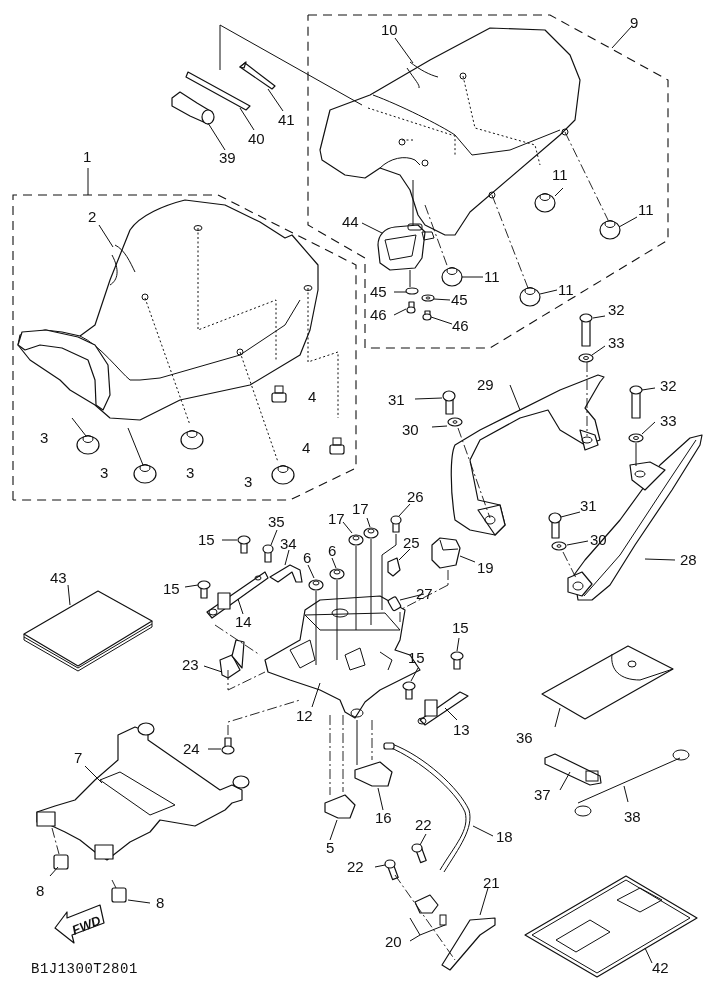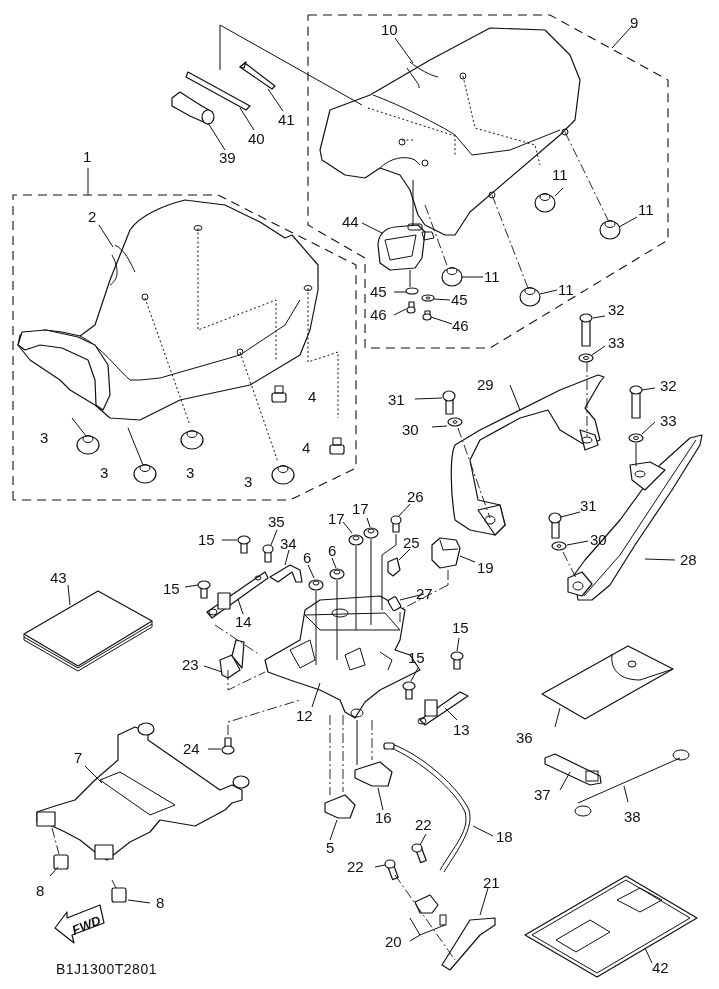--- a/index.html
+++ b/index.html
@@ -5,21 +5,21 @@
   html, body { margin: 0; padding: 0; background: #ffffff; }
   body { width: 719px; height: 989px; overflow: hidden; position: relative; font-family: "Liberation Sans", sans-serif; }
   svg { position: absolute; left: 0; top: 0; }
   .part { fill: #ffffff; stroke: #111; stroke-width: 1.2; stroke-linejoin: round; }
   .part-thin { fill: none; stroke: #111; stroke-width: 1; }
   .dash-frame { fill: none; stroke: #111; stroke-width: 1.1; stroke-dasharray: 9 6; }
   .dot-line { fill: none; stroke: #111; stroke-width: 1; stroke-dasharray: 2 2.5; }
   .chain-line { fill: none; stroke: #111; stroke-width: 0.9; stroke-dasharray: 10 3 2 3; }
   .leader { fill: none; stroke: #111; stroke-width: 1; }
   .callout { font-family: "Liberation Sans", sans-serif; font-size: 15px; fill: #111; }
-  .diagram-code { position: absolute; left: 31px; top: 961px; font-family: Liberation Sans, sans-serif; font-size: 14px; color: #111; letter-spacing: 0.5px; margin-left: 25px; }
+  .diagram-code { position: absolute; left: 31px; top: 961px; font-family: Liberation Mono, monospace; font-size: 14px; color: #111; letter-spacing: 0.5px; }
   .fwd-text { font-family: "Liberation Sans", sans-serif; font-size: 13px; font-weight: bold; font-style: italic; fill: #111; }
 </style>
 </head>
 <body>
 
 <svg width="719" height="989" viewBox="0 0 719 989" xmlns="http://www.w3.org/2000/svg">
 
   <polyline class="dash-frame" points="13,500 13,195 218,195 356,265 356,468 290,500 13,500"></polyline>
   <polyline class="dash-frame" points="308,15 550,15 668,80 668,240 490,348 365,348 365,258 308,225 308,15"></polyline>
 

